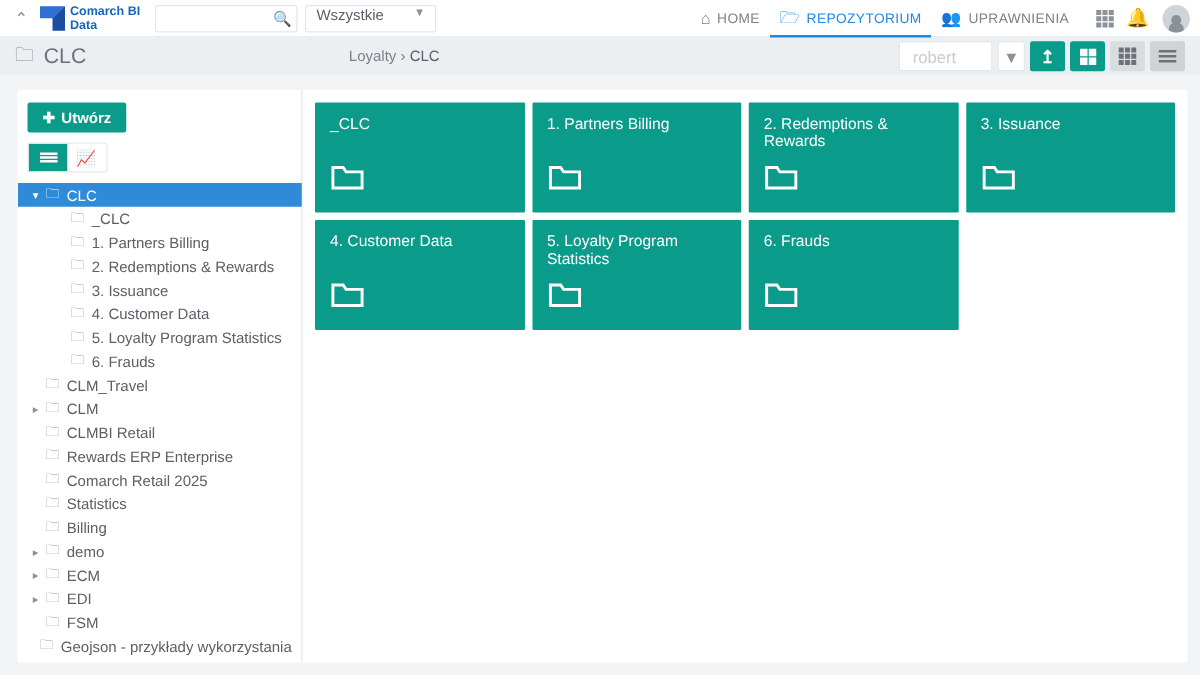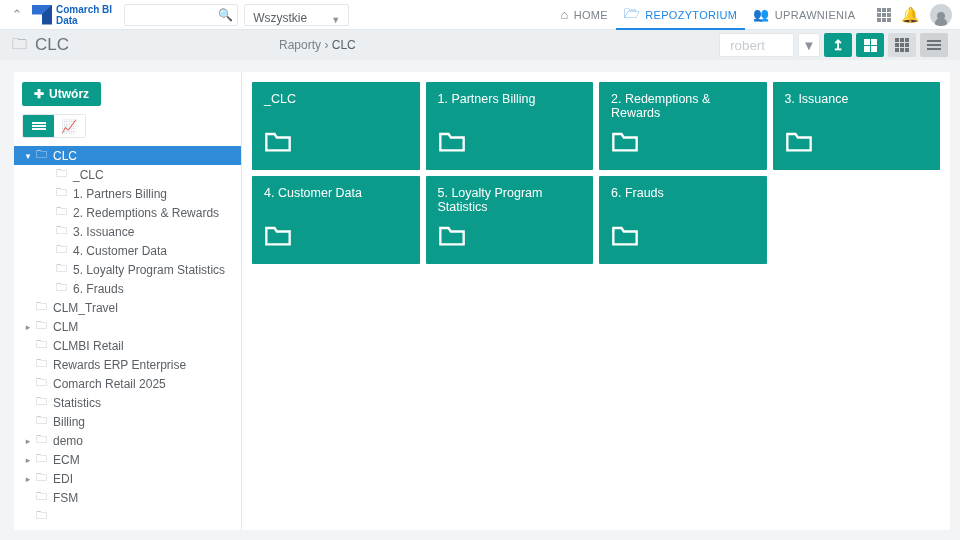--- a/index.html
+++ b/index.html
@@ -18,21 +18,21 @@
 
   
   .topbar{height:30px;background:#fff;border-bottom:1px solid var(--line);display:flex;align-items:center;padding:0 8px;gap:6px;}
   .caret-up{width:18px;text-align:center;color:#8a9199;cursor:pointer;}
   .logo{display:flex;align-items:center;gap:4px;}
   .logo-mark{width:20px;height:20px;background:linear-gradient(135deg,#2f6fd1 0%,#2f6fd1 50%,#1b4f9e 50%,#1b4f9e 100%);clip-path:polygon(0 0,100% 0,100% 100%,50% 100%,50% 50%,0 50%);}
   .logo-text{font-size:10px;line-height:1.1;color:#1565c0;font-weight:bold;}
   .searchbox{margin-left:6px;display:flex;align-items:center;border:1px solid var(--line);height:22px;border-radius:2px;}
   .searchbox input{border:none;outline:none;width:90px;padding:0 6px;font-size:12px;color:var(--text);}
   .searchbox .sicn{width:22px;text-align:center;color:#9aa1a8;font-size:12px;}
-  .selectbox{display:flex;align-items:flex-end;border:1px solid var(--line);height:22px;padding:0 8px;gap:24px;cursor:pointer;border-radius:2px;}
+  .selectbox{display:flex;align-items:flex-start;border:1px solid var(--line);height:22px;padding:0 8px;gap:24px;cursor:pointer;border-radius:2px;}
   .selectbox .cv{font-size:12px;color:var(--text);}
   .selectbox .dd{font-size:9px;color:#8a9199;}
   .top-spacer{flex:1;}
   .nav a{display:flex;align-items:center;gap:5px;color:var(--text2);text-decoration:none;font-size:11px;letter-spacing:.3px;padding:0 8px;height:30px;text-transform:uppercase;}
   .nav{display:flex;align-items:center;}
   .nav a.active{color:var(--blue);box-shadow:inset 0 -2px 0 var(--blue);}
   .nav .nicn{font-size:13px;}
   .top-icons{display:flex;align-items:center;gap:10px;padding-left:8px;}
   .top-icons span{color:#8a9199;font-size:15px;line-height:1;cursor:pointer;}
   .top-icons .grid9{display:grid;grid-template-columns:repeat(3,4px);grid-template-rows:repeat(3,4px);gap:1px;}
@@ -146,21 +146,21 @@
     <span class="avatar"></span>
   </div>
 </div>
 
 <div class="breadbar">
   <div class="left">
     <span class="ficn">🗀</span>
     <span class="title">CLC</span>
   </div>
   <div class="crumbs">
-    <span>Raporty</span>
+    <span>Loyalty</span>
     <span>›</span>
     <b>CLC</b>
   </div>
   <div class="right-controls">
     <button class="userbtn">robert</button>
     <div class="userdd">▼</div>
     <div class="iconbtn teal">
           <span class="up-arrow">↥</span>
         </div>
     <div class="iconbtn teal">
@@ -310,20 +310,21 @@
                 <span>EDI</span>
               </li>
           <li class="lvl0">
                 <span class="tw"></span>
                 <span class="ficn">🗀</span>
                 <span>FSM</span>
               </li>
           <li class="lvl0">
                 <span class="tw"></span>
                 <span class="ficn">🗀</span>
+                <span>Geojson - przykłady wykorzystania</span>
               </li>
           <li class="lvl0">
                 <span class="tw"></span>
                 <span class="ficn">🗀</span>
                 <span>Globe- Telco - demo</span>
               </li>
         </ul>
       </div>
     </aside>
 

